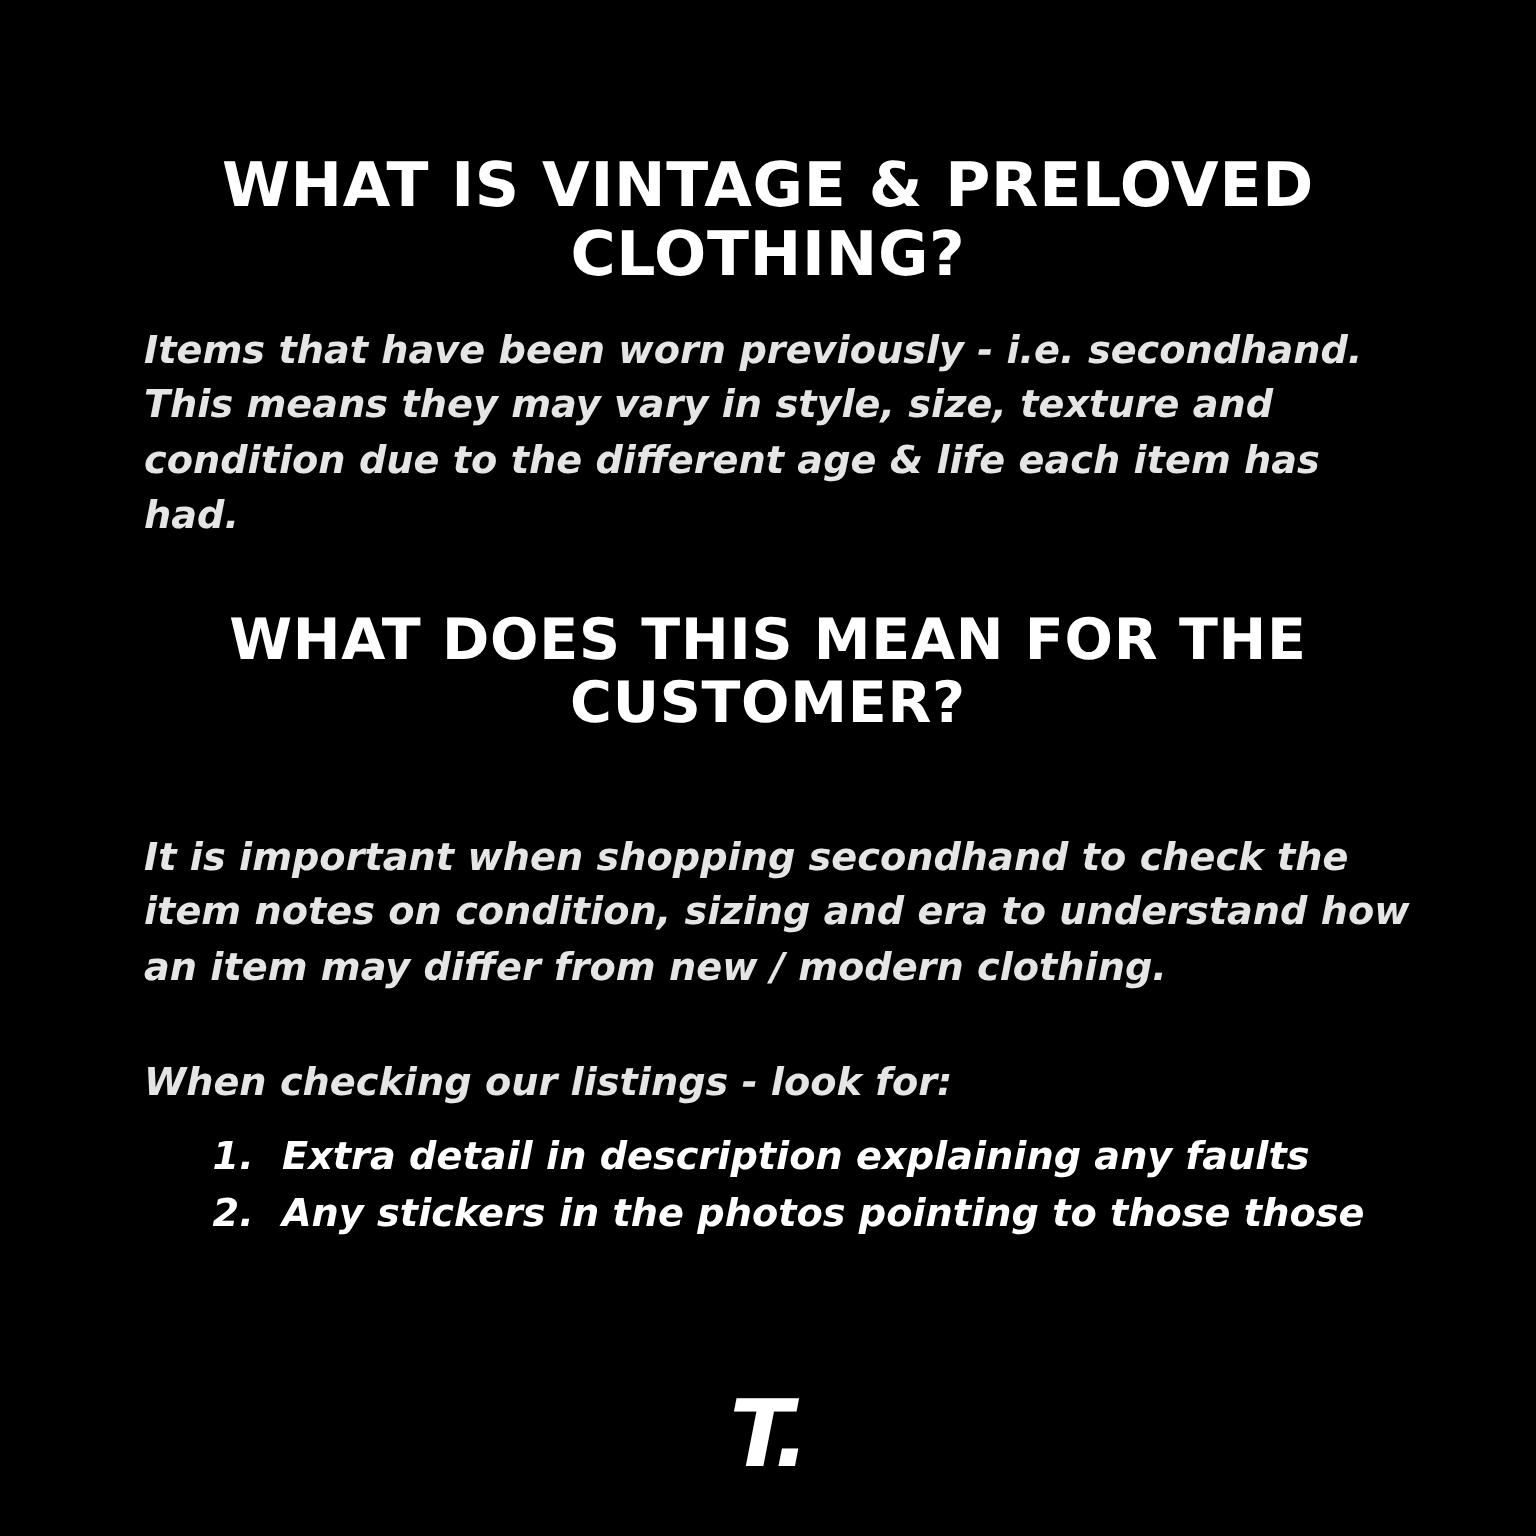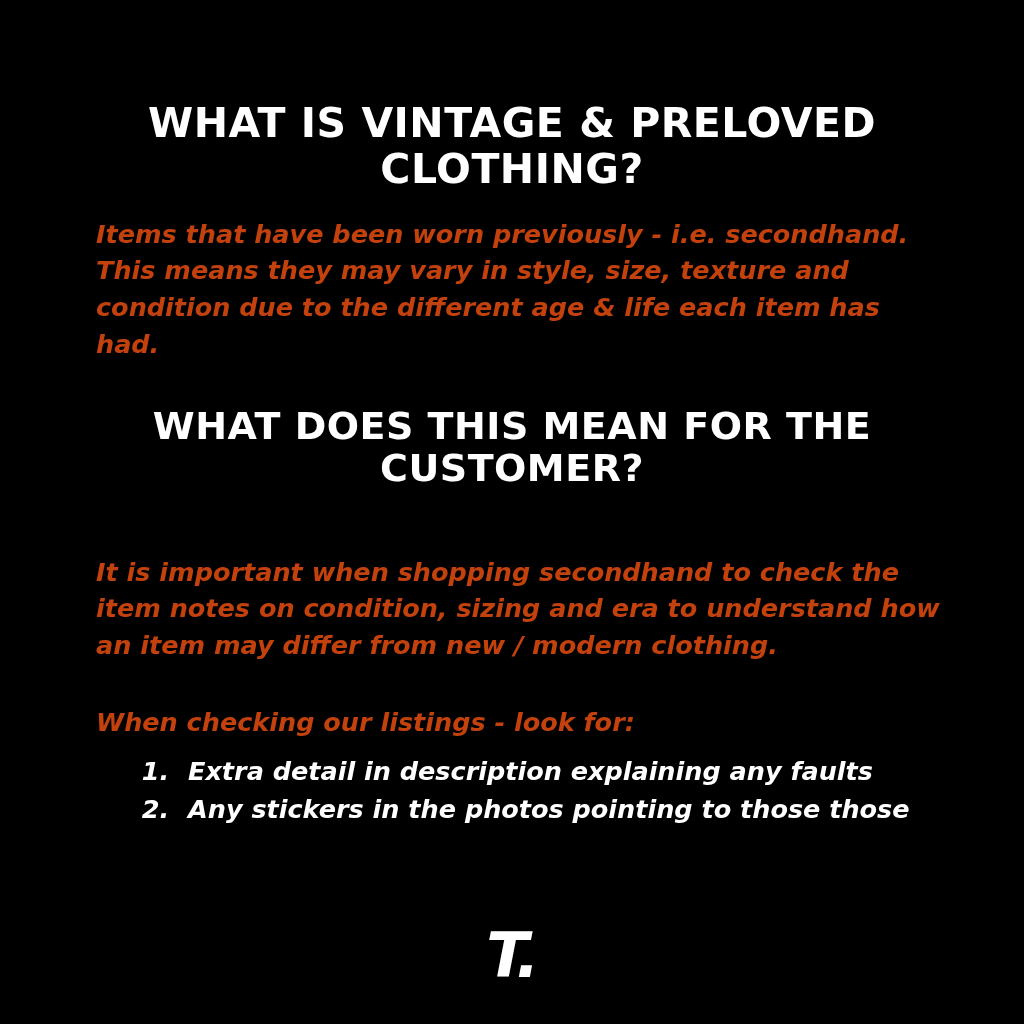--- a/index.html
+++ b/index.html
@@ -45,21 +45,21 @@
     left: 0;
     width: 1024px;
     font-size: 38px;
     padding: 0 104px;
   }
   .body-text {
     font-style: italic;
     font-weight: bold;
     font-size: 25.5px;
     line-height: 1.45;
-    color: #c2410c;
+    color: #e5e5e5;
   }
   .para-1 {
     position: absolute;
     top: 190px;
     left: 96px;
     width: 845px;
   }
   .para-2 {
     position: absolute;
     top: 528px;

